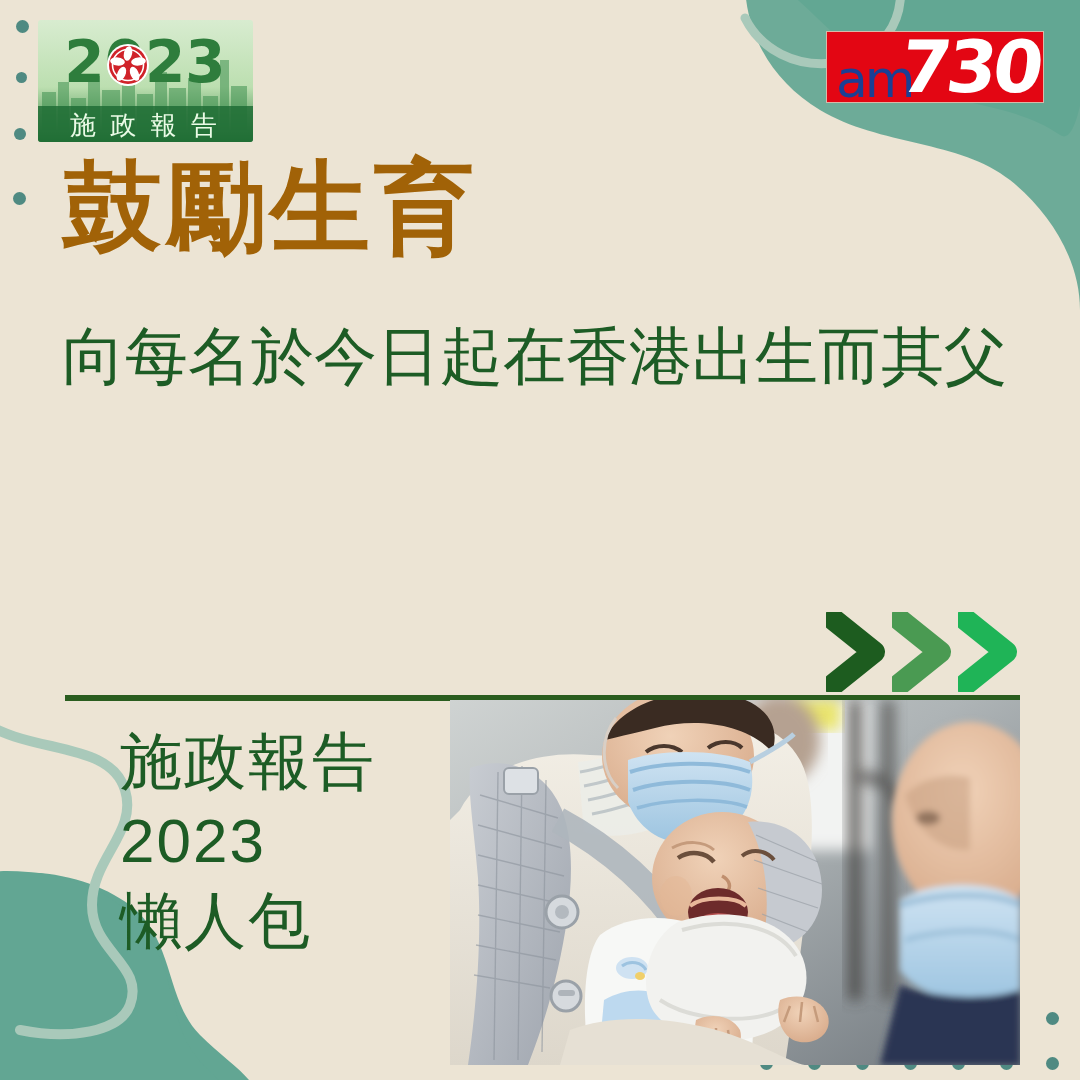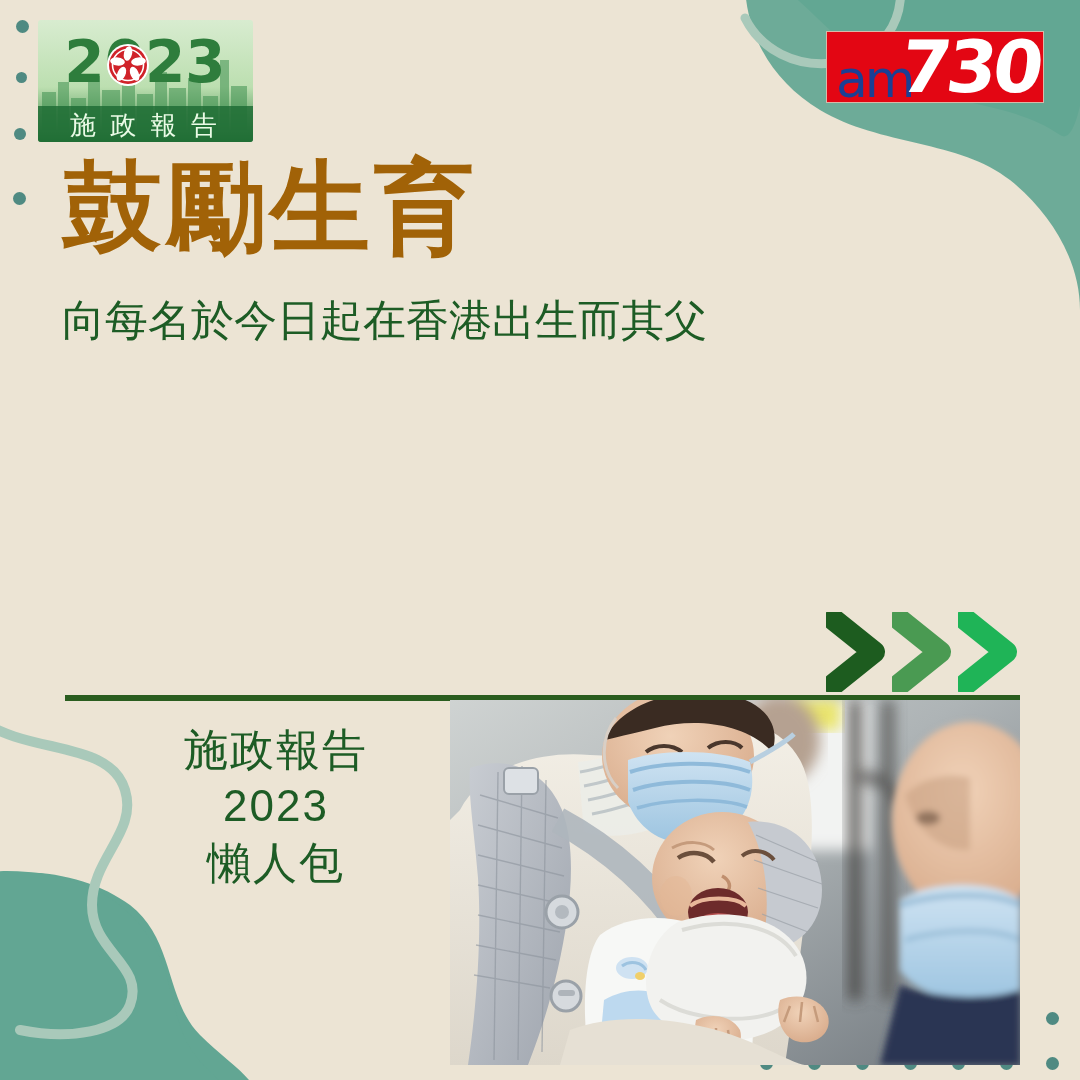--- a/index.html
+++ b/index.html
@@ -41,41 +41,41 @@
   }
 
   
   #headline {
     position:absolute; left:62px; top:155px;
     font-size:100px; font-weight:bold; color:#a16207;
     letter-spacing:4px; line-height:1.05;
     white-space:nowrap; z-index:3;
   }
   #body-copy {
-    position:absolute; left:62px; top:292px; width:930px;
-    font-size:43px; color:#1d5c25; line-height:1.32;
+    position:absolute; left:62px; top:315px; width:930px;
+    font-size:63px; color:#1d5c25; line-height:1.32;
     letter-spacing:0px; z-index:3;
   }
   #body-copy div { white-space:nowrap; }
 
   
   #chevrons { position:absolute; left:826px; top:612px; width:215px; height:80px; z-index:3; }
   .chev { position:absolute; top:0; width:78px; height:80px; }
   .chev svg { display:block; }
 
   
   #divider {
     position:absolute; left:65px; top:695px; width:955px; height:6px;
     background:#2a5d1f; z-index:3;
   }
 
   
   #footer-label {
     position:absolute; left:120px; top:722px; width:312px;
-    text-align:center; font-size:44px; color:#1d5c25;
+    text-align:left; font-size:62px; color:#1d5c25;
     line-height:1.28; letter-spacing:2px; z-index:3;
   }
 
   
   #photo {
     position:absolute; left:450px; top:700px; width:570px; height:365px;
     z-index:3; overflow:hidden; background:#9aa2a8;
   }
   #photo svg { display:block; }
 </style>

